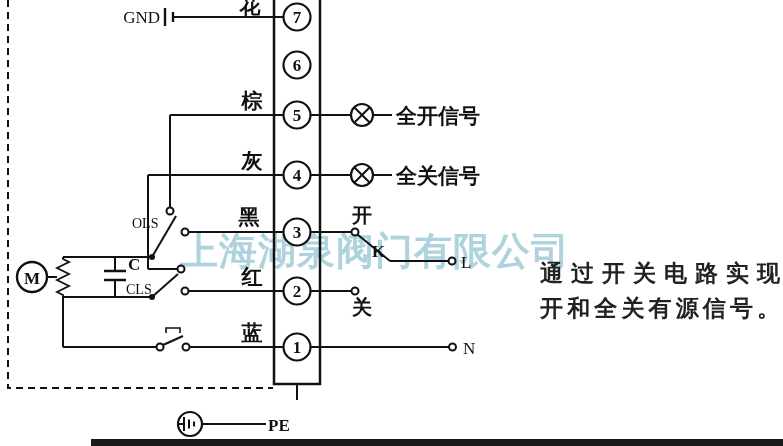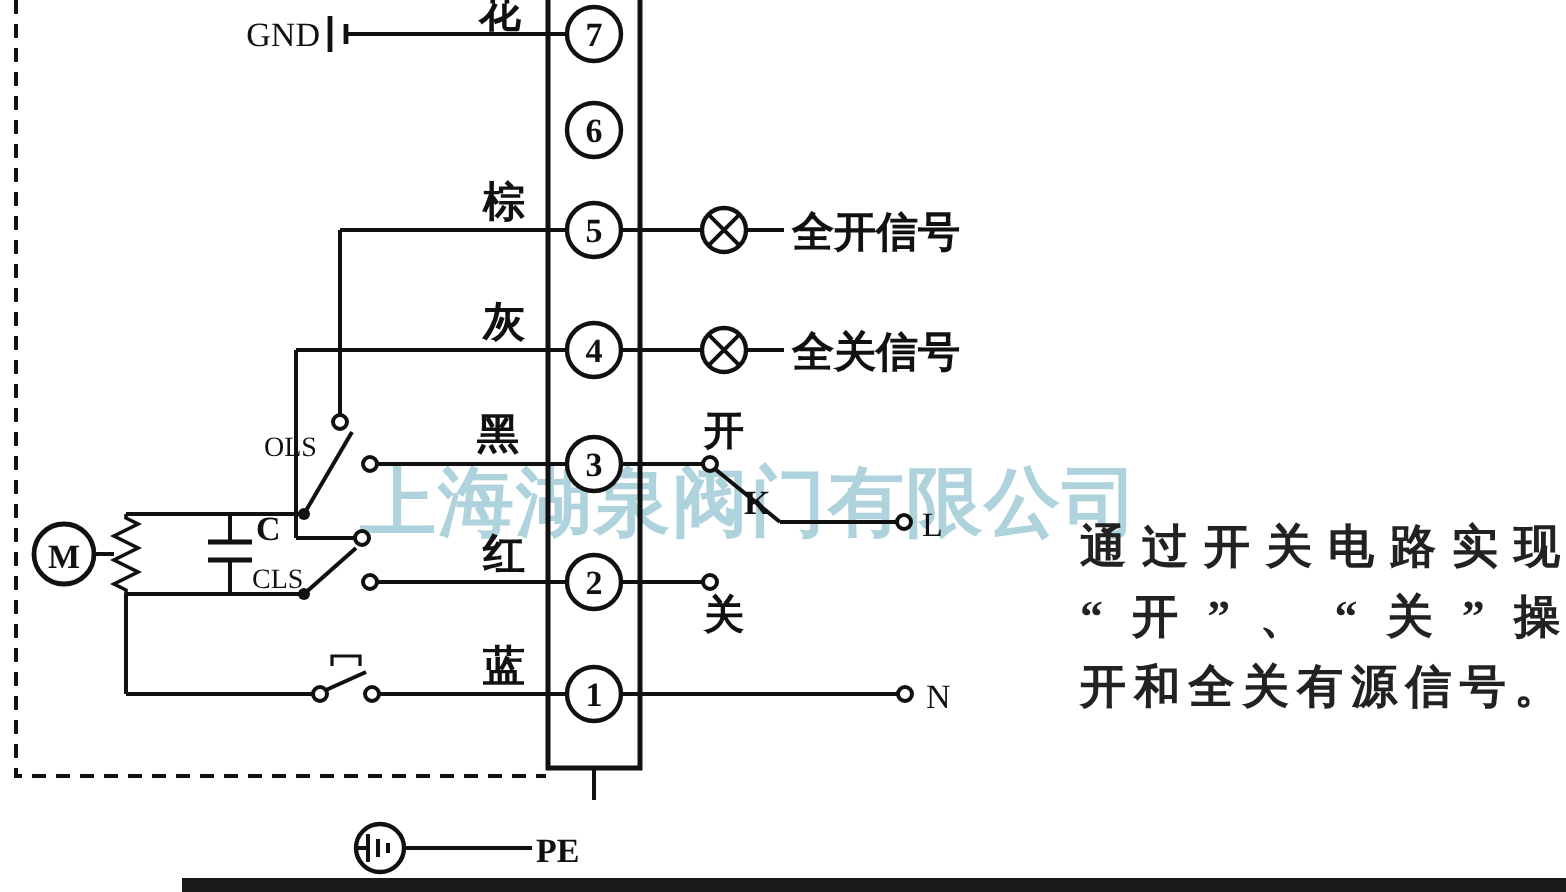--- a/index.html
+++ b/index.html
@@ -158,18 +158,17 @@
 
     <g>
       <circle cx="190" cy="424" r="12" fill="#fff" stroke="#111" stroke-width="2.2"></circle>
       <path d="M179,424 H184 M184,417 V431 M189,419.5 V428.5 M194,421.5 V426.5" stroke="#111" stroke-width="2"></path>
       <text x="268" y="431" class="sm">PE</text>
     </g>
   </svg>
 
   <div class="desc">
     <div class="desc-line">通过开关电路实现</div>
-    <div class="desc-line">“开”、“关”操</div>
     <div class="desc-line">开和全关有源信号。</div>
   </div>
 
   <div class="bottom-bar"></div>
 </div>
 
 </body></html>

